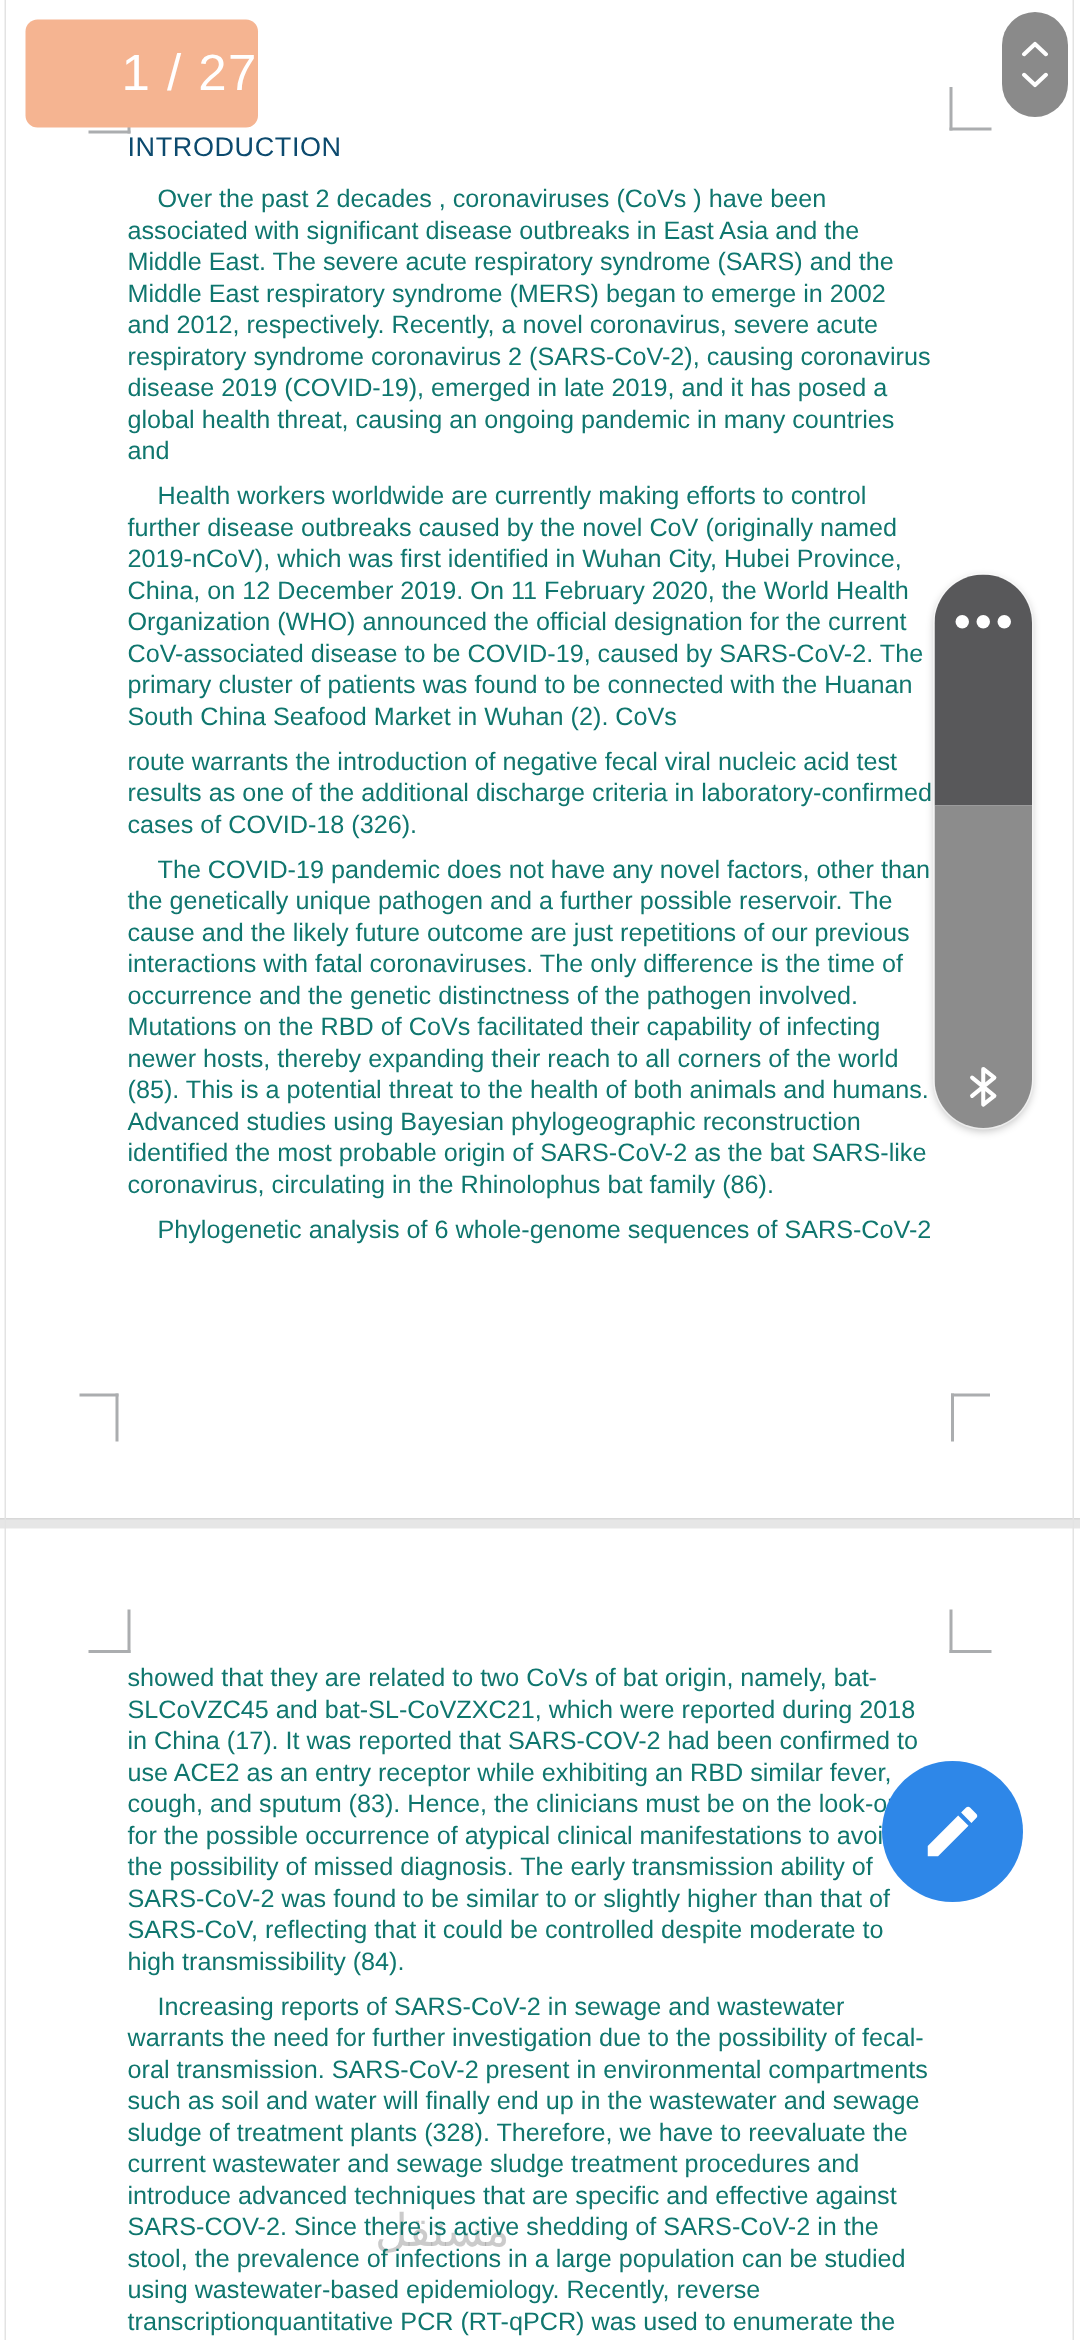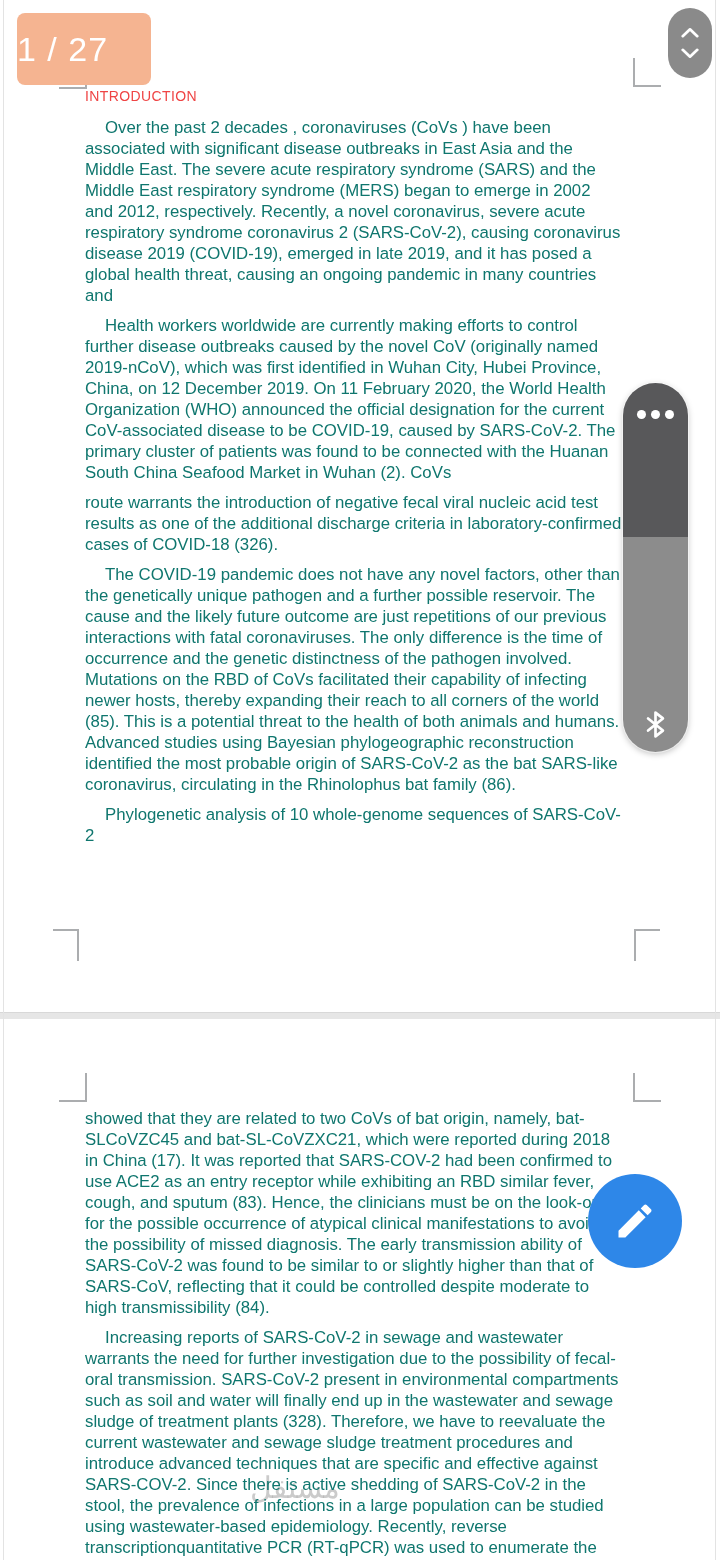--- a/index.html
+++ b/index.html
@@ -20,43 +20,43 @@
   .page1{top:0;height:1012px;overflow:hidden;}
   .page-gap{position:absolute;left:0;right:0;top:1012px;height:7px;background:var(--gap-band,#e6e6e6);border-top:1px solid #d8d8d8;}
   .page2{top:1019px;height:541px;overflow:hidden;}
 
   
   .textblock{position:absolute;left:85px;width:538px;z-index:1;}
   .tb1{top:88px;}
   .tb2{top:89px;} 
   h1.doc-heading{
     margin:0 0 13px 0;
-    font-size:14px;font-weight:400;letter-spacing:.4px;color:#ef4444;
+    font-size:18px;font-weight:400;letter-spacing:.4px;color:#0c4a6e;
   }
   .textblock p{
     margin:0 0 9px 0;
     font-size:16.8px;line-height:21px;color:#0f766e;
     text-align:left;
   }
   .textblock p.indent{text-indent:20px;}
 
   
   .mark{position:absolute;z-index:2;width:26px;height:27px;}
   .mark.br-bottom{border-bottom:2px solid #abadaf;}
   .mark.br-top{border-top:2px solid #abadaf;}
   .mark.br-left{border-left:2px solid #abadaf;}
   .mark.br-right{border-right:2px solid #abadaf;}
 
   
   .page-badge{
-    position:absolute;left:17px;top:13px;width:134px;height:72px;z-index:6;
+    position:absolute;left:17px;top:13px;width:119px;height:72px;z-index:6;
     background:var(--badge-peach,#f5b491);
     border-radius:8px;
-    display:flex;align-items:center;justify-content:flex-start;
-    color:#ffffff;font-size:34px;font-weight:400;letter-spacing:1px;
+    display:flex;align-items:center;justify-content:flex-end;
+    color:#ffffff;font-size:34px;font-weight:400;letter-spacing:1px;padding-left:36px;
   }
 
   
   .nav-pill{
     position:absolute;left:668px;top:8px;width:44px;height:70px;z-index:6;
     background:var(--pill-gray,#8a8a8a);
     border-radius:22px;
     display:flex;flex-direction:column;align-items:center;justify-content:center;gap:10px;
   }
   .nav-pill .chev{width:20px;height:11px;display:block;cursor:pointer;}
@@ -106,21 +106,21 @@
 <div id="screen">
 
   <div class="page page1">
     <div class="textblock tb1">
       <h1 class="doc-heading">INTRODUCTION</h1>
       <div>
           <p class="indent">Over the past 2 decades , coronaviruses (CoVs ) have been associated with significant disease outbreaks in East Asia and the Middle East. The severe acute respiratory syndrome (SARS) and the Middle East respiratory syndrome (MERS) began to emerge in 2002 and 2012, respectively. Recently, a novel coronavirus, severe acute respiratory syndrome coronavirus 2 (SARS-CoV-2), causing coronavirus disease 2019 (COVID-19), emerged in late 2019, and it has posed a global health threat, causing an ongoing pandemic in many countries and</p>
           <p class="indent">Health workers worldwide are currently making efforts to control further disease outbreaks caused by the novel CoV (originally named 2019-nCoV), which was first identified in Wuhan City, Hubei Province, China, on 12 December 2019. On 11 February 2020, the World Health Organization (WHO) announced the official designation for the current CoV-associated disease to be COVID-19, caused by SARS-CoV-2. The primary cluster of patients was found to be connected with the Huanan South China Seafood Market in Wuhan (2). CoVs</p>
           <p>route warrants the introduction of negative fecal viral nucleic acid test results as one of the additional discharge criteria in laboratory-confirmed cases of  COVID-18 (326).</p>
           <p class="indent">The COVID-19 pandemic does not have any novel factors, other than the genetically unique pathogen and a further possible reservoir. The cause and the likely future outcome are just repetitions of our previous interactions with fatal coronaviruses. The only difference is the time of occurrence and the genetic distinctness of the pathogen involved. Mutations on the RBD of CoVs facilitated their capability of infecting newer hosts, thereby expanding their reach to all corners of the world (85). This is a potential threat to the health of both animals and humans. Advanced studies using Bayesian phylogeographic reconstruction identified the most probable origin of SARS-CoV-2 as the bat SARS-like coronavirus, circulating in the Rhinolophus bat family (86).</p>
-          <p class="indent">Phylogenetic analysis of 10 whole-genome sequences of SARS-CoV-2</p>
+          <p class="indent">Phylogenetic analysis of 6 whole-genome sequences of SARS-CoV-2</p>
         </div>
     </div>
   </div>
 
   <div class="page-gap"></div>
 
   <div class="page page2">
     <div class="textblock tb2">
       <div>
           <p>showed that they are related to two CoVs of bat origin, namely, bat-SLCoVZC45 and bat-SL-CoVZXC21, which were reported during 2018 in China (17). It was reported that SARS-COV-2 had been confirmed to use ACE2 as an entry receptor while exhibiting an RBD similar fever, cough, and sputum (83). Hence, the clinicians must be on the look-out for the possible occurrence of atypical clinical manifestations to avoid the possibility of missed diagnosis. The early transmission ability of SARS-CoV-2 was found to be similar to or slightly higher than that of SARS-CoV, reflecting that it could be controlled despite moderate to high transmissibility (84).</p>

